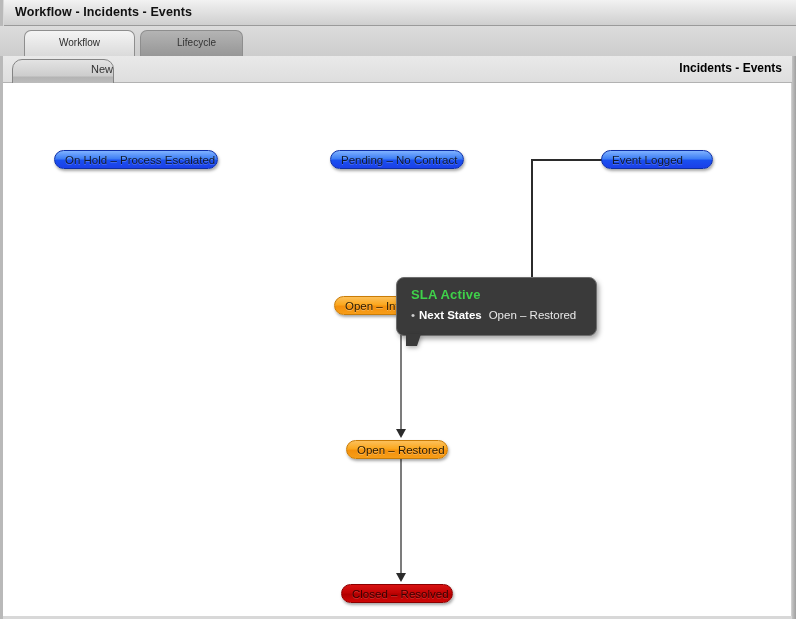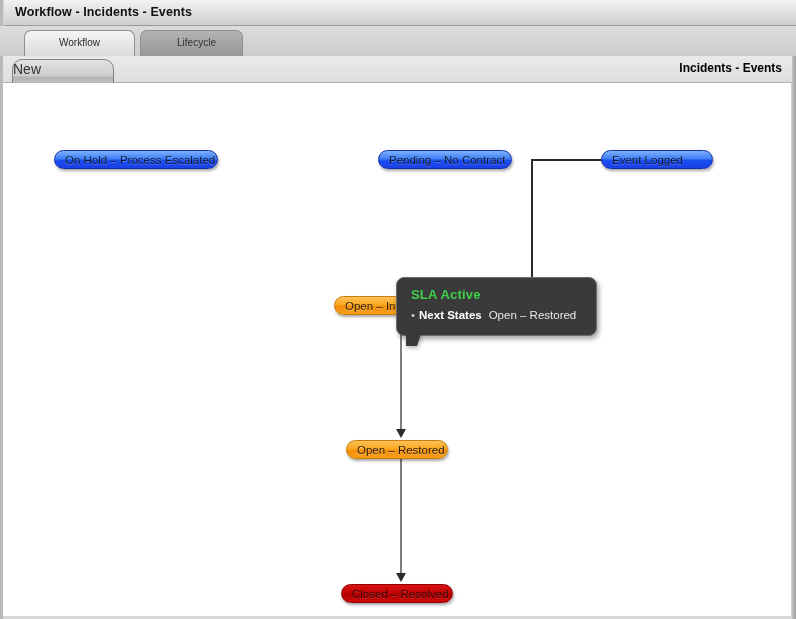--- a/index.html
+++ b/index.html
@@ -65,21 +65,21 @@
     width: 789px; height: 27px;
     background: linear-gradient(to bottom,#e9e9e9 0%, #dedede 100%);
     border-bottom: 1px solid #b2b2b2;
     box-sizing: border-box;
   }
   .btn-new {
     position: absolute; left: 9px; top: 3px;
     width: 102px; height: 35px;
     border: 1px solid #848484; border-radius: 10px;
     background: linear-gradient(to bottom,#e3e3e3 0%, #cdcdcd 48%, #b4b4b4 52%, #c9c9c9 100%);
-    font-size: 14px; color: #333; text-align: left; line-height: 18px;
+    font-size: 11px; color: #333; text-align: right; line-height: 18px;
     box-sizing: border-box; cursor: pointer;
   }
   .ctx-title {
     position: absolute; right: 10px; top: 5px;
     font-size: 12px; font-weight: bold; color: #000;
     white-space: nowrap;
   }
 
   
   .canvas {
@@ -201,21 +201,21 @@
     <div class="conn dark" style="left:474px; top:221px; width:56px; height:2px;"></div>
     <div class="arrow-left" style="left:466px; top:217px;"></div>
 
     <div class="conn" style="left:397px; top:232px; width:2px; height:116px;"></div>
     <div class="arrow-down" style="left:393px; top:346px;"></div>
 
     <div class="conn" style="left:397px; top:376px; width:2px; height:116px;"></div>
     <div class="arrow-down" style="left:393px; top:490px;"></div>
 
     <div class="node blue" style="left: 51px; top: 67px; width: 164px;">On Hold – Process Escalated</div>
-    <div class="node blue" style="left: 327px; top: 67px; width: 134px; margin-left: 48px;">Pending – No Contract</div>
+    <div class="node blue" style="left: 327px; top: 67px; width: 134px;">Pending – No Contract</div>
     <div class="node blue" style="left: 598px; top: 67px; width: 112px;">Event Logged</div>
     <div class="node orange" style="left: 331px; top: 213px; width: 126px;">Open – Investigating</div>
     <div class="node orange" style="left: 343px; top: 357px; width: 102px;">Open – Restored</div>
     <div class="node red" style="left: 338px; top: 501px; width: 112px;">Closed – Resolved</div>
 
     <div class="tooltip">
       <div class="tip-title">SLA Active</div>
       <div class="tip-row">
         <span class="tip-bullet">•</span><span class="tip-label">Next States</span><span class="tip-value">Open – Restored</span>
       </div>

